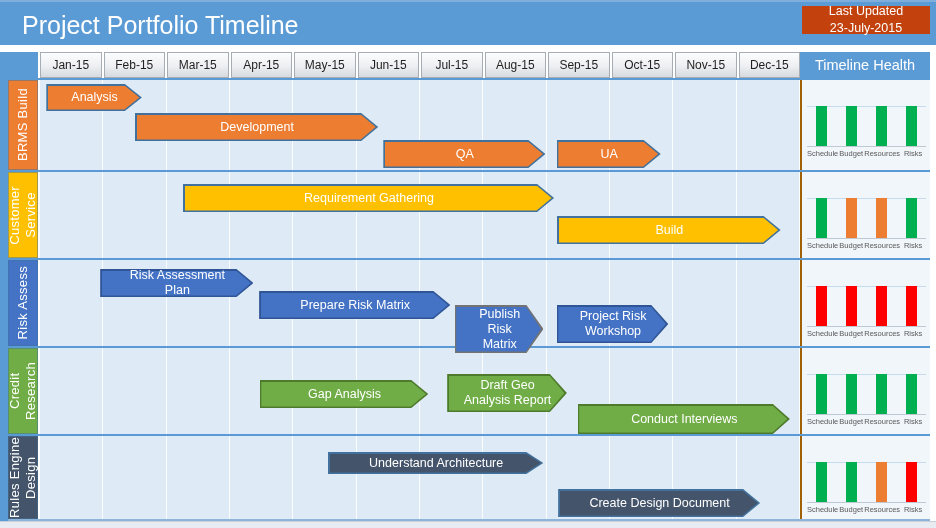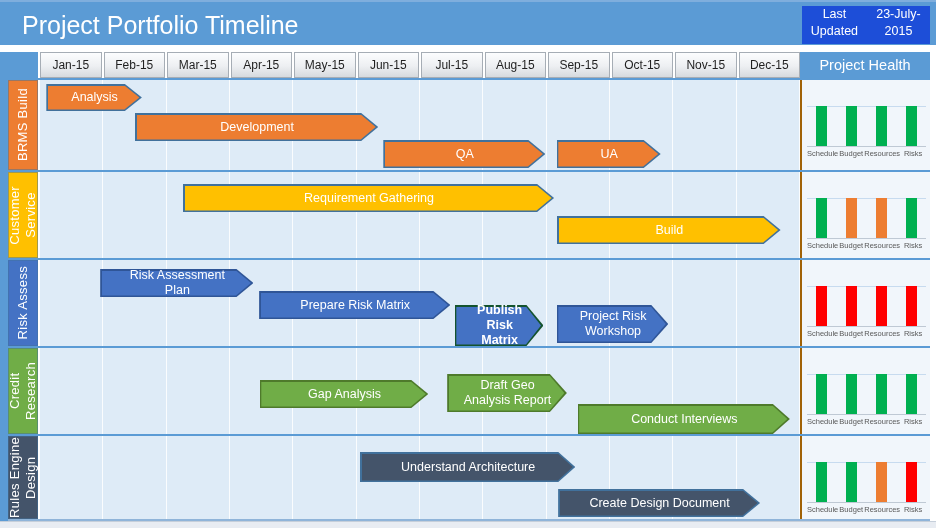--- a/index.html
+++ b/index.html
@@ -3,22 +3,22 @@
 <meta charset="utf-8">
 <style>
   html,body{margin:0;padding:0;background:#fff;}
   .page{position:relative;width:936px;height:528px;background:#ffffff;
         font-family:"Liberation Sans",sans-serif;overflow:hidden;}
 
   
   .band{position:absolute;left:0;top:0;width:936px;height:45px;background:#5B9BD5;
         border-top:2px solid #7FAEDD;box-sizing:border-box;}
   .title{position:absolute;left:22px;top:1px;height:44px;line-height:44px;color:#fff;font-size:25px;}
-  .updated{position:absolute;left:802px;top:4px;width:128px;height:38px;background:#1d4ed8;
-           color:#fff;font-size:12.5px;display:flex;flex-direction:row;justify-content:center;
+  .updated{position:absolute;left:802px;top:4px;width:128px;height:28px;background:#c2410c;
+           color:#fff;font-size:12.5px;display:flex;flex-direction:column;justify-content:center;
            text-align:center;line-height:1.35;}
 
   .leftstrip{position:absolute;left:0;top:52px;width:8px;height:469px;background:#5B9BD5;}
   .corner{position:absolute;left:8px;top:52px;width:30px;height:26px;background:#5B9BD5;}
 
   
   .monthrow{position:absolute;left:40px;top:52px;width:760px;height:26px;display:flex;gap:2px;}
   .mcell{flex:1;background:linear-gradient(180deg,#FCFDFE,#EDEFF2 55%,#D6DADE);
          border:1px solid #A6ADB5;box-sizing:border-box;display:flex;align-items:center;
          justify-content:center;font-size:12px;color:#1F1F1F;}
@@ -85,21 +85,21 @@
       <div class="mcell">May-15</div>
       <div class="mcell">Jun-15</div>
       <div class="mcell">Jul-15</div>
       <div class="mcell">Aug-15</div>
       <div class="mcell">Sep-15</div>
       <div class="mcell">Oct-15</div>
       <div class="mcell">Nov-15</div>
       <div class="mcell">Dec-15</div>
     </div>
 
-  <div class="hheader">Project Health</div>
+  <div class="hheader">Timeline Health</div>
 
   <div class="body">
       <div class="brow" style="height: 92px;">
         <div class="lcell" style="background: rgb(237, 125, 49);">
           <div class="vlabel">BRMS Build</div>
         </div>
         <div class="lgap"></div>
         <div class="tcell">
           <div class="gcell"></div>
           <div class="gcell"></div>
@@ -231,21 +231,21 @@
           <div class="gcell"></div>
           <div class="gcell"></div>
           <div class="task" style="left: 60.2px; width: 153.3px; top: 9px; height: 28px; background: rgb(47, 85, 151);">
             <div class="taskfill" style="background: rgb(68, 114, 196);"></div>
             <div class="tlabel">Risk Assessment Plan</div>
           </div>
           <div class="task" style="left: 219.1px; width: 191.3px; top: 31px; height: 28px; background: rgb(47, 85, 151);">
             <div class="taskfill" style="background: rgb(68, 114, 196);"></div>
             <div class="tlabel">Prepare Risk Matrix</div>
           </div>
-          <div class="task" style="left: 414.8px; width: 88.7px; top: 45px; height: 41px; background: #14532d; font-weight: bold;">
+          <div class="task" style="left: 414.8px; width: 88.7px; top: 45px; height: 48px; background: #737373;">
             <div class="taskfill" style="background: rgb(68, 114, 196);"></div>
             <div class="tlabel">Publish Risk
 Matrix</div>
           </div>
           <div class="task" style="left: 516.8px; width: 111.5px; top: 45px; height: 38px; background: rgb(47, 85, 151);">
             <div class="taskfill" style="background: rgb(68, 114, 196);"></div>
             <div class="tlabel">Project Risk
 Workshop</div>
           </div>
         </div>
@@ -348,21 +348,21 @@
           <div class="gcell"></div>
           <div class="gcell"></div>
           <div class="gcell"></div>
           <div class="gcell"></div>
           <div class="gcell"></div>
           <div class="gcell"></div>
           <div class="gcell"></div>
           <div class="gcell"></div>
           <div class="gcell"></div>
           <div class="gcell"></div>
-          <div class="task" style="left: 320px; width: 215.3px; top: 16px; height: 30px; background: rgb(65, 113, 156);">
+          <div class="task" style="left: 288px; width: 215.3px; top: 16px; height: 22px; background: rgb(65, 113, 156);">
             <div class="taskfill" style="background: rgb(68, 84, 106);"></div>
             <div class="tlabel">Understand Architecture</div>
           </div>
           <div class="task" style="left: 518.1px; width: 202px; top: 53px; height: 28px; background: rgb(65, 113, 156);">
             <div class="taskfill" style="background: rgb(68, 84, 106);"></div>
             <div class="tlabel">Create Design Document</div>
           </div>
         </div>
         <div class="hcell">
           <div class="mini">

